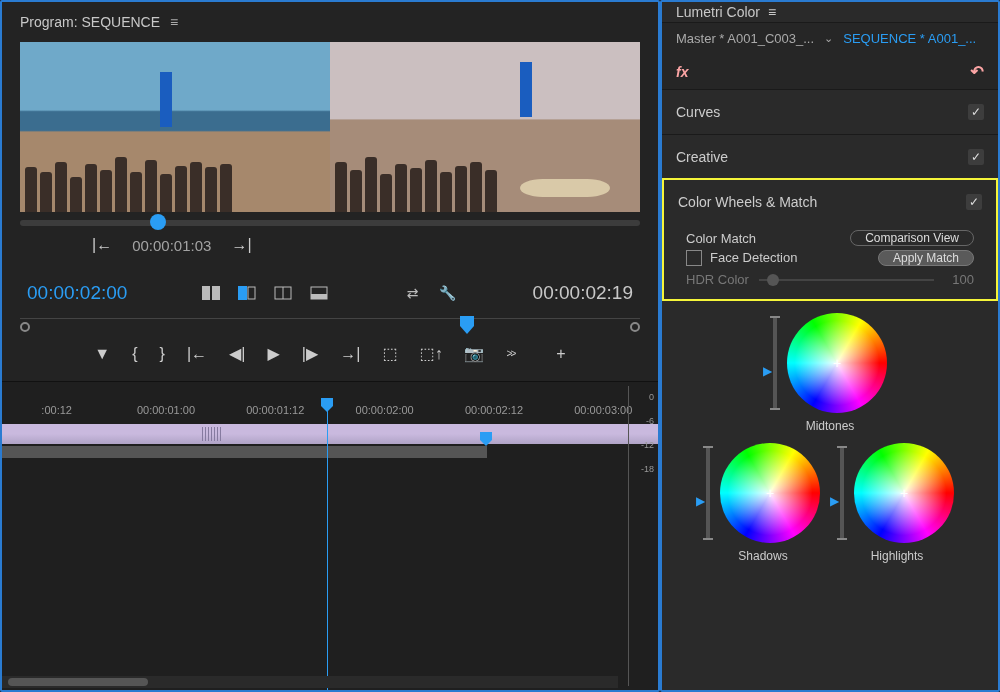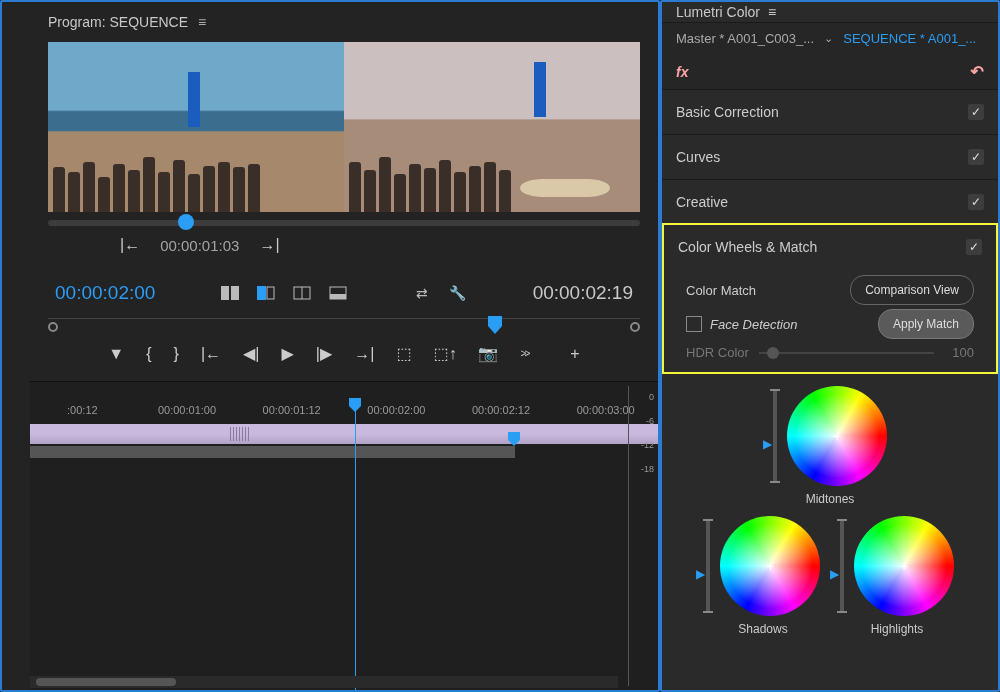--- a/index.html
+++ b/index.html
@@ -1,17 +1,17 @@
 <!DOCTYPE html>
 <html><head>
 <meta charset="utf-8">
 <style>
 * { box-sizing: border-box; margin: 0; padding: 0; font-family: -apple-system, "Segoe UI", Arial, sans-serif; }
 body { background: #1a1a1a; color: #c8c8c8; width: 1000px; height: 692px; overflow: hidden; display: flex; }
-.left-panel { width: 660px; height: 692px; background: #232323; border: 2px solid #2a7bd1; border-radius: 2px; display: flex; flex-direction: column; padding-left: 28px; }
+.left-panel { width: 660px; height: 692px; background: #232323; border: 2px solid #2a7bd1; border-radius: 2px; display: flex; flex-direction: column; }
 .right-panel { flex: 1; background: #2a2a2a; border: 2px solid #2a7bd1; border-radius: 2px; display: flex; flex-direction: column; }
 
 
 .panel-header { padding: 12px 18px; display: flex; align-items: center; gap: 10px; font-size: 14px; }
 .panel-header .menu-icon { color: #aaa; font-size: 14px; cursor: pointer; }
 
 
 .preview-labels { display: flex; justify-content: space-between; padding: 45px 18px 6px; font-size: 14px; color: #aaa; }
 .preview-frames { display: flex; margin: 0 18px; height: 170px; background: #000; }
 .preview-frame { flex: 1; position: relative; overflow: hidden; }
@@ -84,23 +84,23 @@
 .fx-row .reset { font-style: normal; font-size: 16px; cursor: pointer; }
 
 .accordion { padding: 14px 14px; border-bottom: 1px solid #1a1a1a; display: flex; justify-content: space-between; align-items: center; font-size: 14px; color: #ccc; cursor: pointer; }
 .accordion.expanded { border-bottom: none; }
 .chk { width: 16px; height: 16px; background: #3d3d3d; border-radius: 2px; display: flex; align-items: center; justify-content: center; font-size: 12px; color: #ddd; }
 .chk::after { content: "✓"; }
 
 .highlight-section { border: 2px solid #f5f53a; margin: -2px 0; padding-bottom: 12px; }
 .hi-body { padding: 6px 22px; display: flex; flex-direction: column; gap: 4px; }
 .cm-row { display: flex; justify-content: space-between; align-items: center; font-size: 13px; color: #ccc; }
-.pill-btn { padding: 7px 14px; border: 1px solid #666; border-radius: 14px; font-size: 12px; color: #ddd; cursor: pointer; background: transparent; }
+.pill-btn { padding: 0 14px; border: 1px solid #666; border-radius: 14px; font-size: 12px; color: #ddd; cursor: pointer; background: transparent; }
 .pill-btn.filled { background: #5a5a5a; border-color: #777; }
-.fd-row { display: flex; align-items: center; gap: 8px; font-size: 13px; font-style: italic; }
+.fd-row { display: flex; gap: 8px; font-size: 13px; }
 .fd-chk { width: 16px; height: 16px; border: 1px solid #888; background: transparent; }
 .hdr-row { display: flex; align-items: center; gap: 10px; font-size: 13px; color: #777; padding: 0 22px; }
 .hdr-slider { flex: 1; height: 2px; background: #444; position: relative; }
 .hdr-slider .knob { position: absolute; left: 8px; top: -5px; width: 12px; height: 12px; border-radius: 50%; background: #555; }
 .hdr-val { color: #777; width: 30px; text-align: right; }
 
 
 .wheels-area { flex: 1; display: flex; flex-direction: column; align-items: center; padding: 14px 10px 0; gap: 10px; }
 .wheel-group { display: flex; align-items: center; gap: 6px; flex-direction: column; }
 .wheel-row { display: flex; align-items: center; gap: 4px; }
@@ -274,24 +274,20 @@
     <span>Master * A001_C003_...</span>
     <span class="chev">⌄</span>
     <span class="seq-link">SEQUENCE * A001_...</span>
   </div>
   <div class="fx-row">
     <span>fx</span>
     <span class="reset">↶</span>
   </div>
 
   <div class="accordion">
-    <span>Basic Correction</span>
-    <span class="chk"></span>
-  </div>
-  <div class="accordion">
     <span>Curves</span>
     <span class="chk"></span>
   </div>
   <div class="accordion">
     <span>Creative</span>
     <span class="chk"></span>
   </div>
 
   <div class="highlight-section">
     <div class="accordion expanded">

